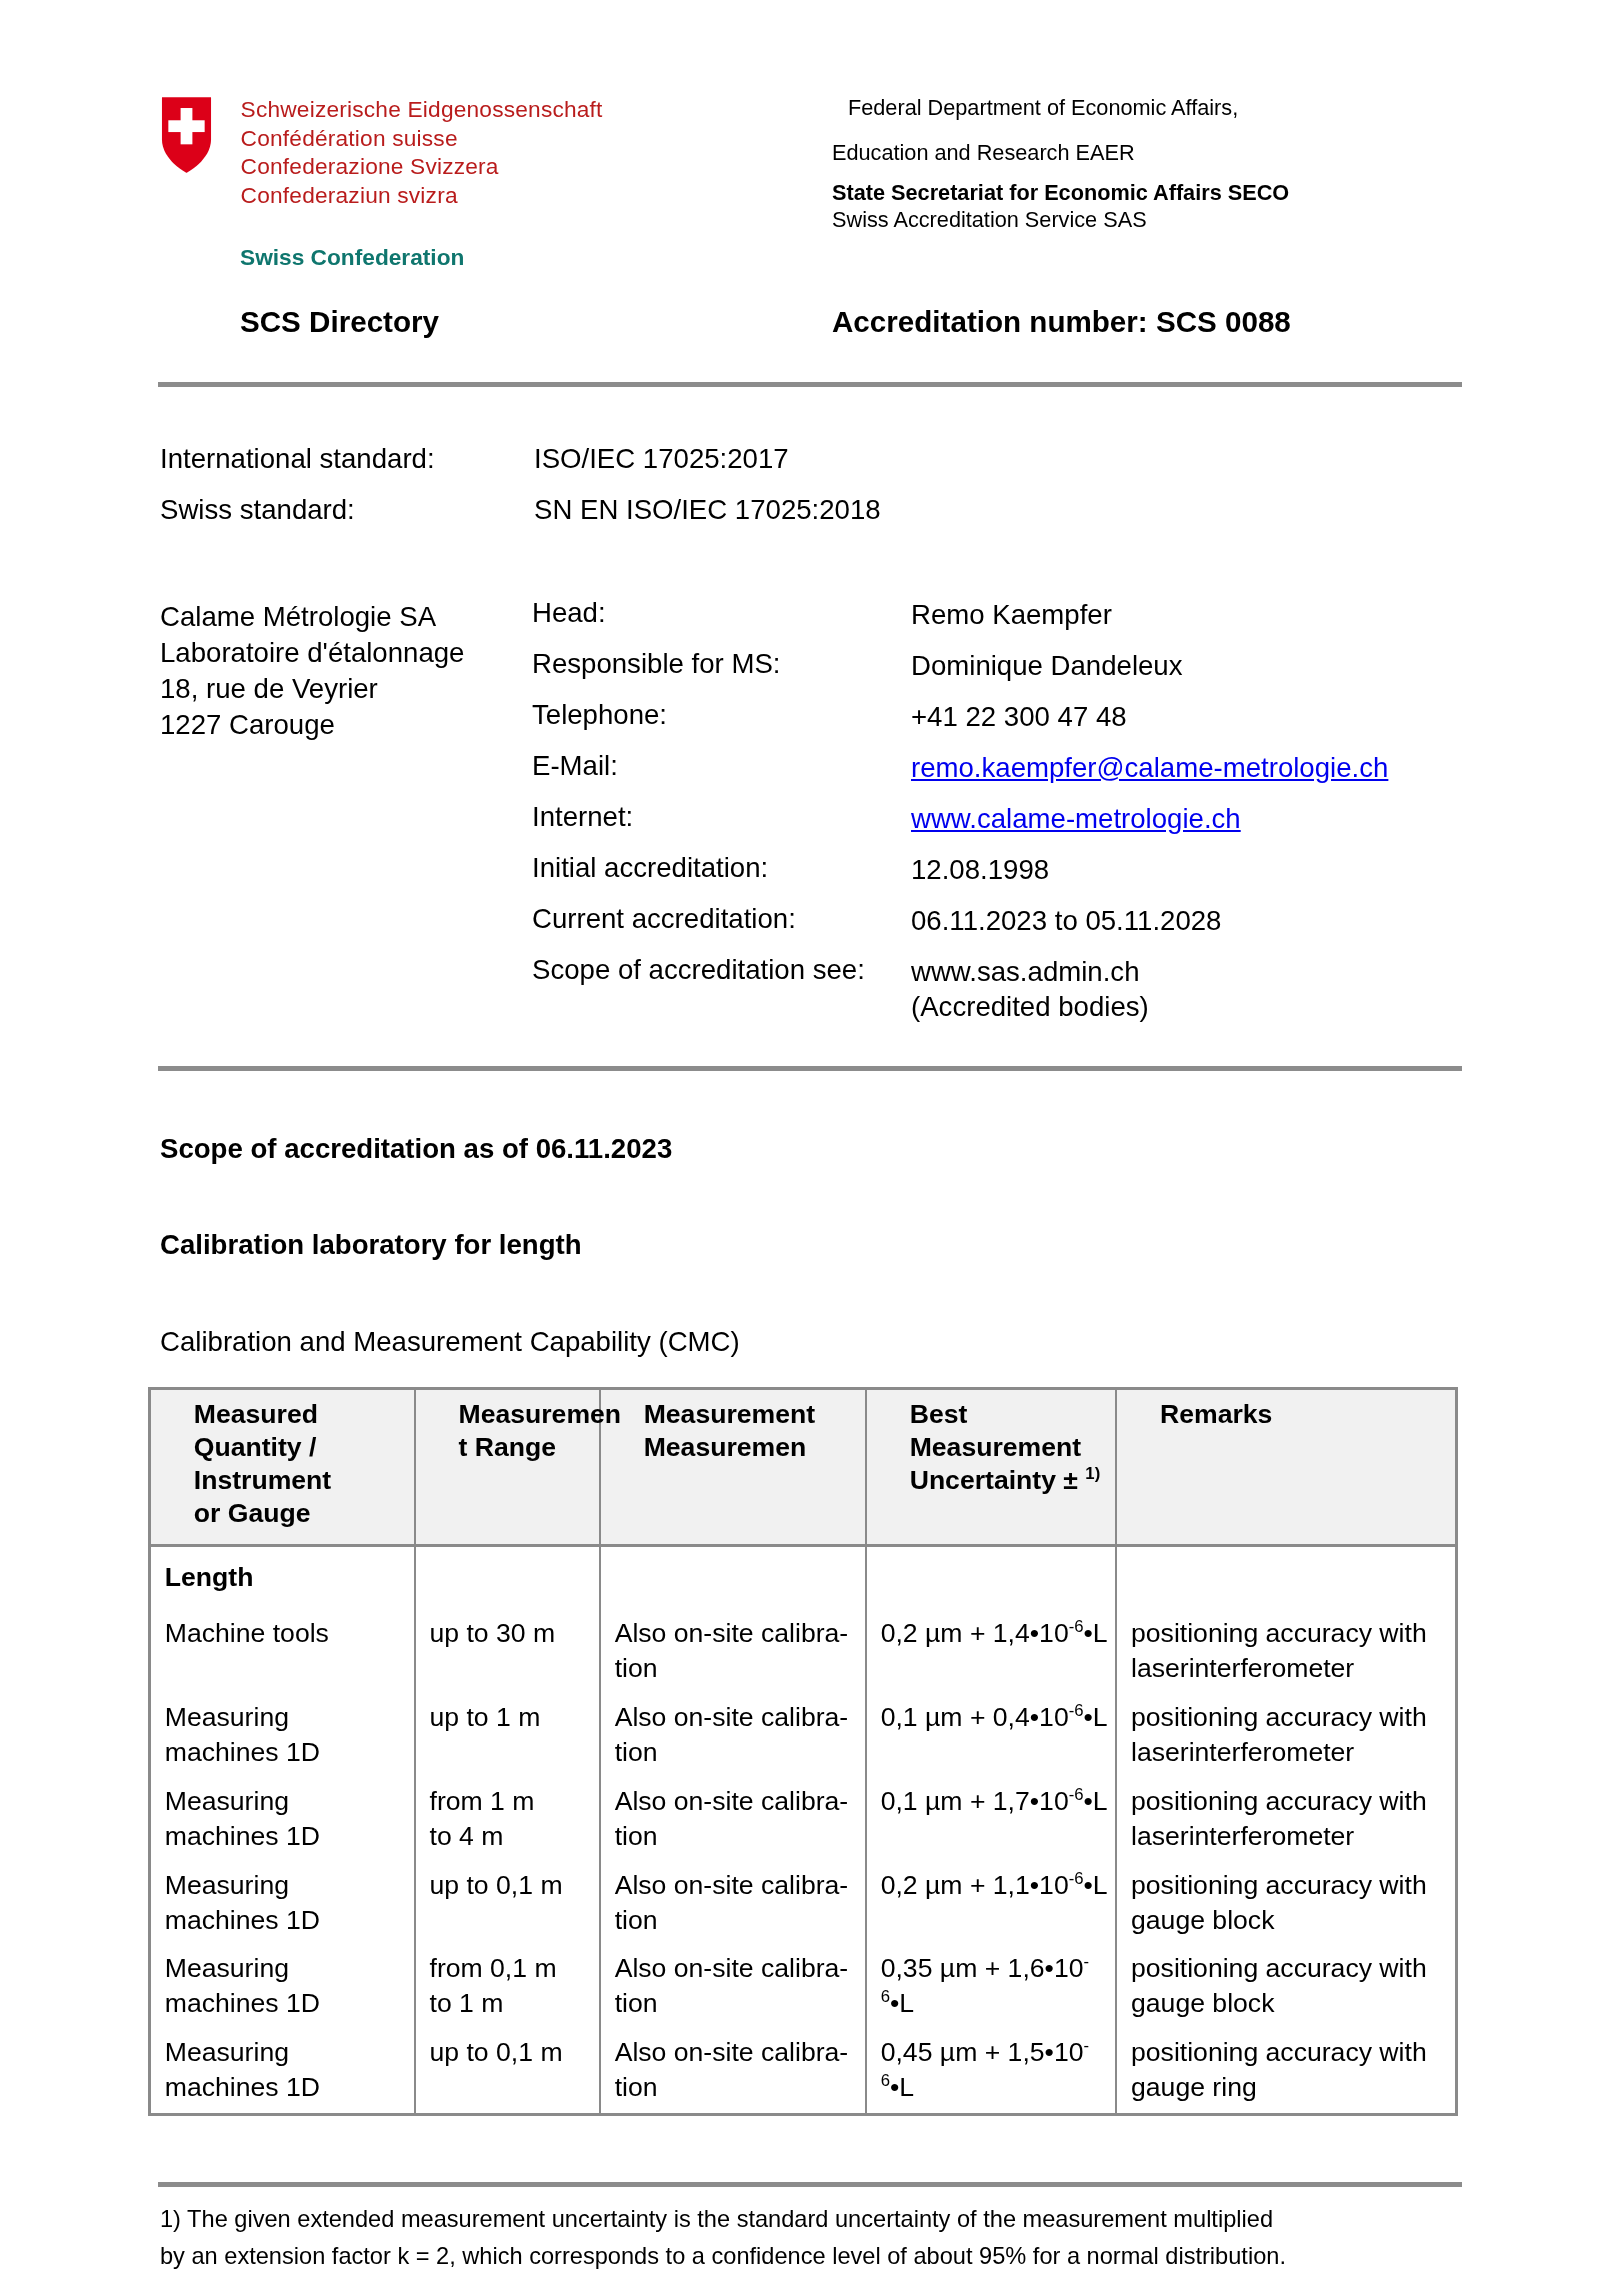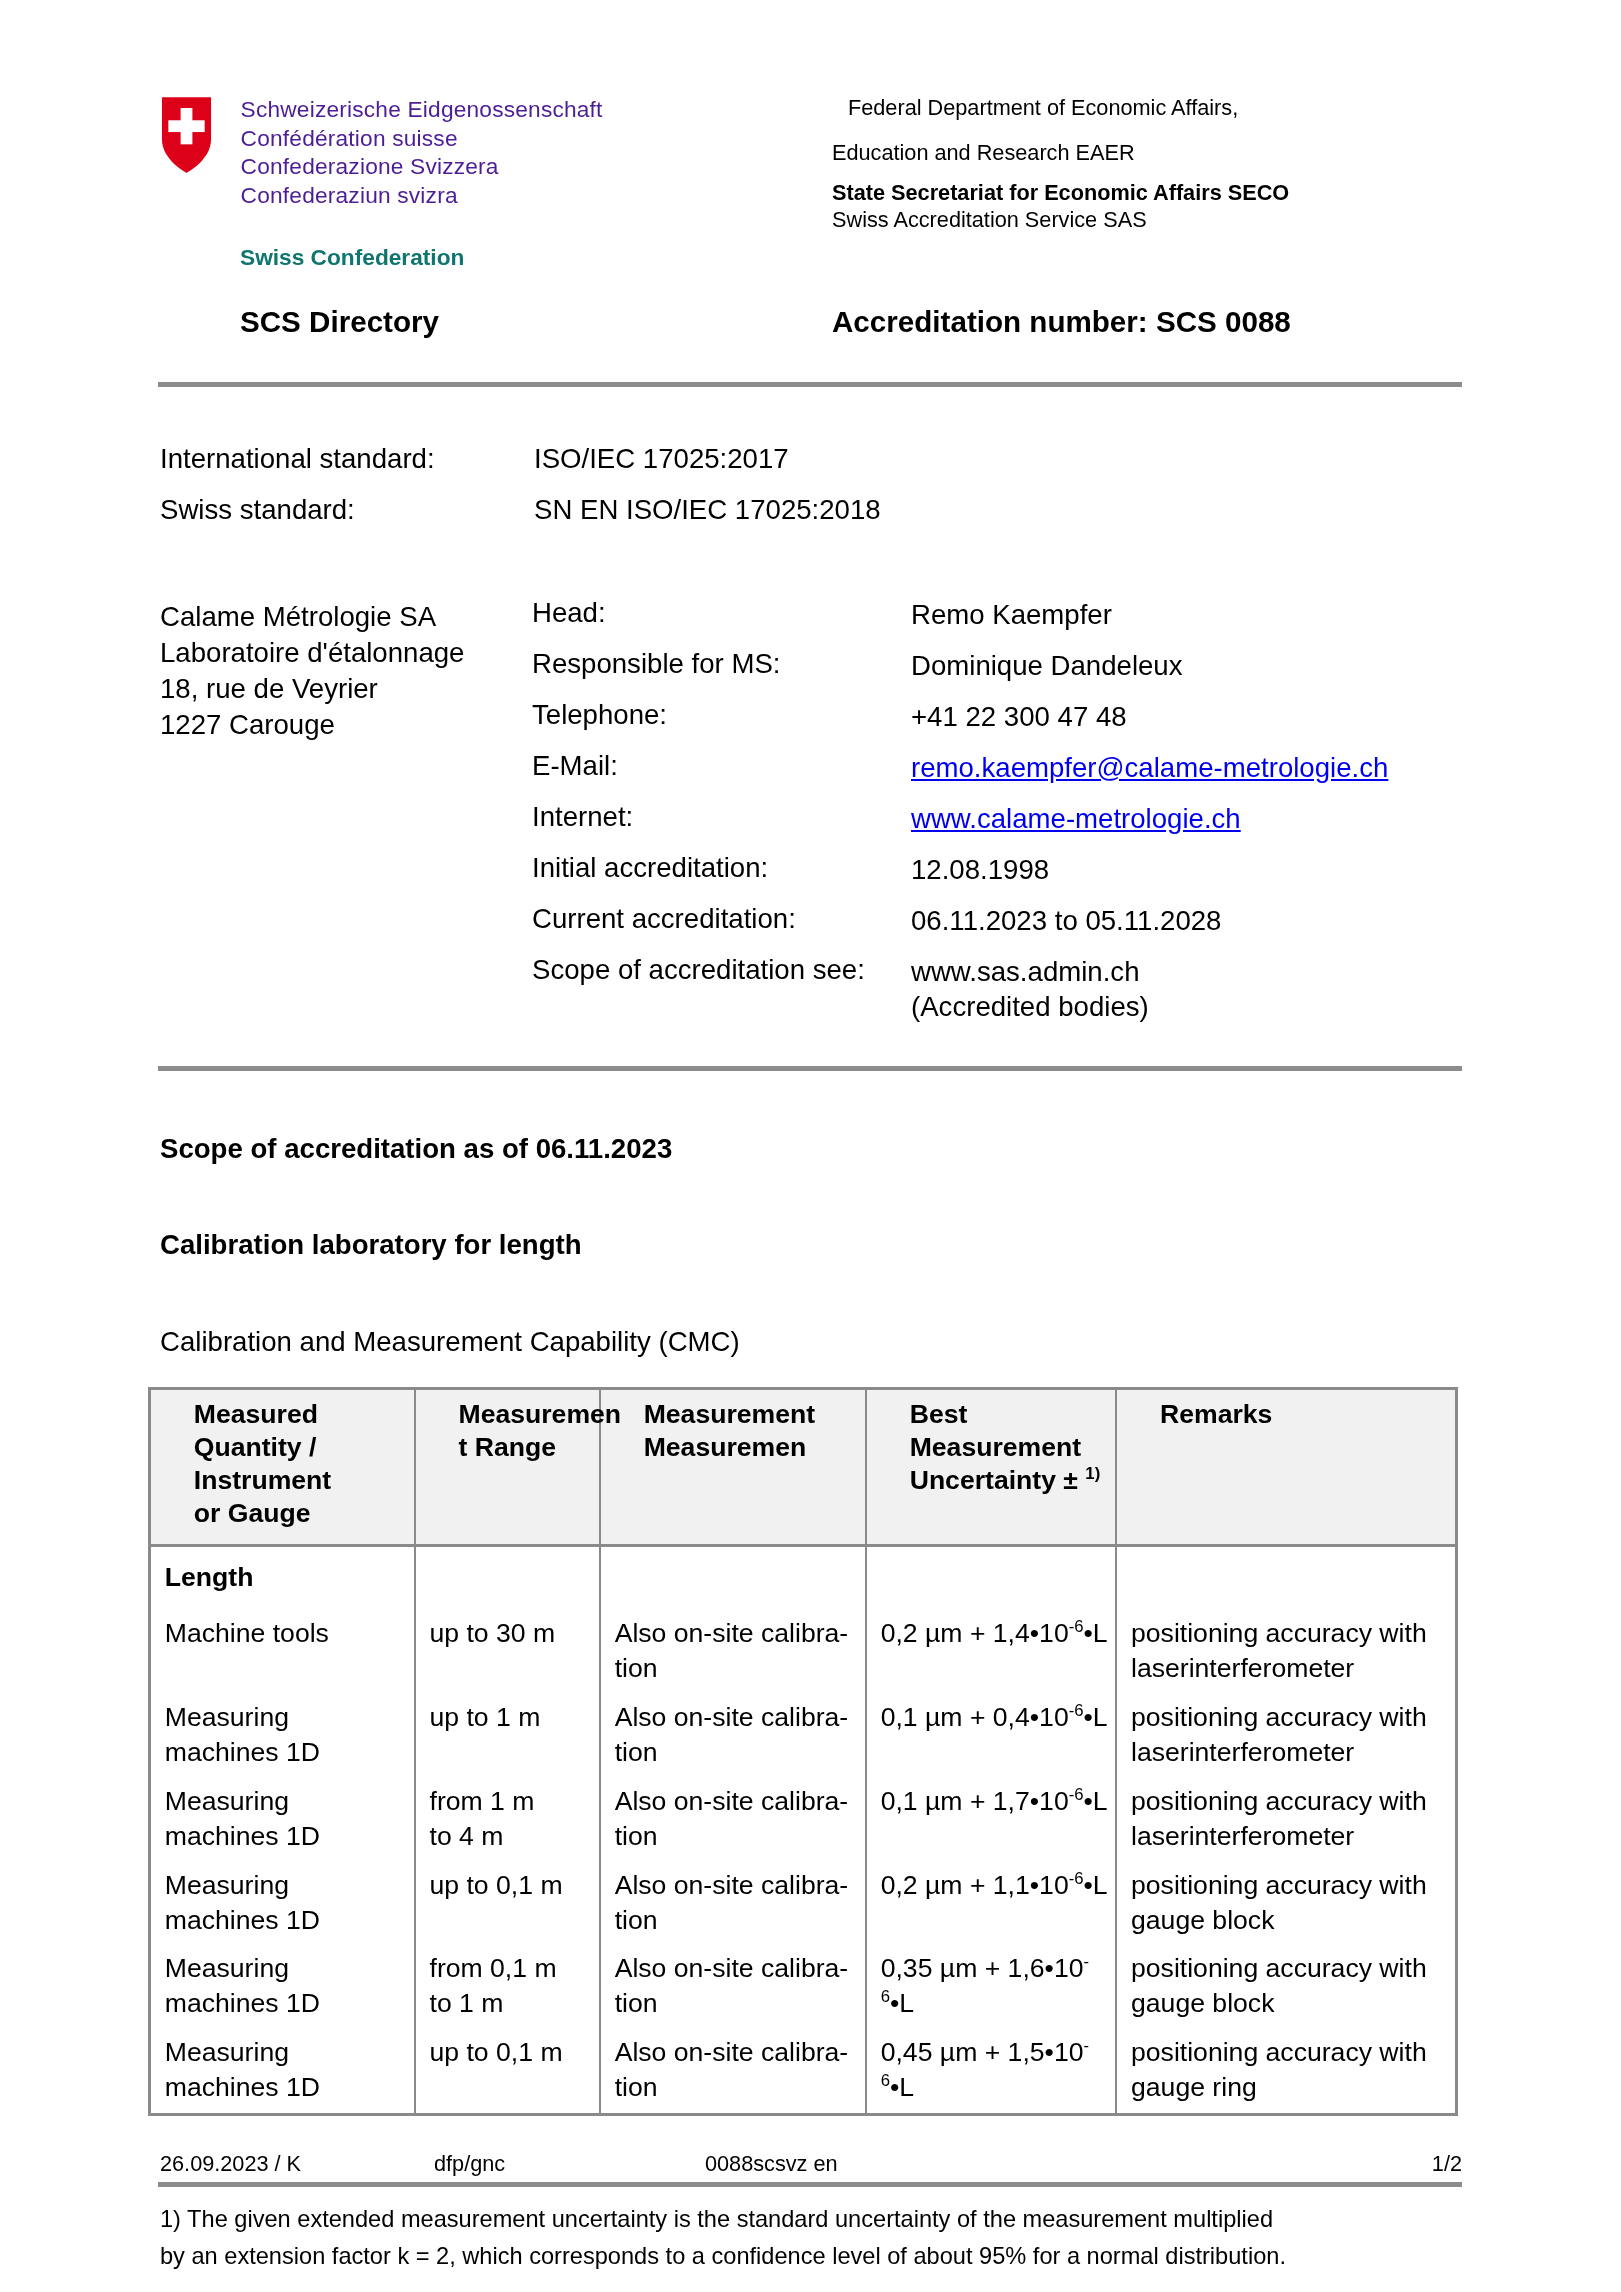--- a/index.html
+++ b/index.html
@@ -4,21 +4,21 @@
 <style>
   html,body{margin:0;padding:0;background:#e8e8e8;}
   .page{
     position:relative;width:1621px;height:2292px;background:#ffffff;
     font-family:"Liberation Sans","DejaVu Sans",sans-serif;color:#000;
     margin:0 auto;overflow:hidden;
   }
   
   .logo-block{position:absolute;left:160px;top:95px;display:flex;}
   .shield{width:53px;height:81px;flex:0 0 53px;}
-  .logo-langs{margin-left:27.6px;font-size:22.7px;line-height:28.6px;color:#4c1d95;letter-spacing:0.2px;}
+  .logo-langs{margin-left:27.6px;font-size:22.7px;line-height:28.6px;color:#b91c1c;letter-spacing:0.2px;}
   .swiss-confed{position:absolute;left:240px;top:244px;font-size:22.7px;font-weight:bold;color:#0f766e;}
   .dept-block{position:absolute;left:832px;top:95px;font-size:21.7px;line-height:25.6px;}
   .dept-l1{margin-bottom:19.7px;margin-left:16px;}
   .dept-l2{margin-bottom:13.8px;}
   .dept-l3{font-weight:bold;margin-bottom:2px;}
   
   .title-directory{position:absolute;left:240px;top:305px;font-size:29.6px;font-weight:bold;}
   .title-accr{position:absolute;left:832px;top:305px;font-size:29.6px;font-weight:bold;}
   .rule{position:absolute;left:158px;width:1304px;height:4.9px;background:var(--rule,#8c8c8c);}
   .rule1{top:382px;}
@@ -308,26 +308,20 @@
             <div class="cline"><sup>6</sup>•L</div>
           </div>
           <div>
             <div class="cline">positioning accuracy with</div>
             <div class="cline">gauge ring</div>
           </div>
         </div>
       </div>
   </div>
 
-  <div class="footer-row">
-    <span class="f-date">26.09.2023 / K</span>
-    <span class="f-code">dfp/gnc</span>
-    <span class="f-doc">0088scsvz en</span>
-    <span class="f-page">1/2</span>
-  </div>
   <div class="rule rule3"></div>
   <div class="footnote">
     <div>1) The given extended measurement uncertainty is the standard uncertainty of the measurement multiplied</div>
     <div>by an extension factor k = 2, which corresponds to a confidence level of about 95% for a normal distribution.</div>
   </div>
 
 </div>
 
 
 </body></html>

